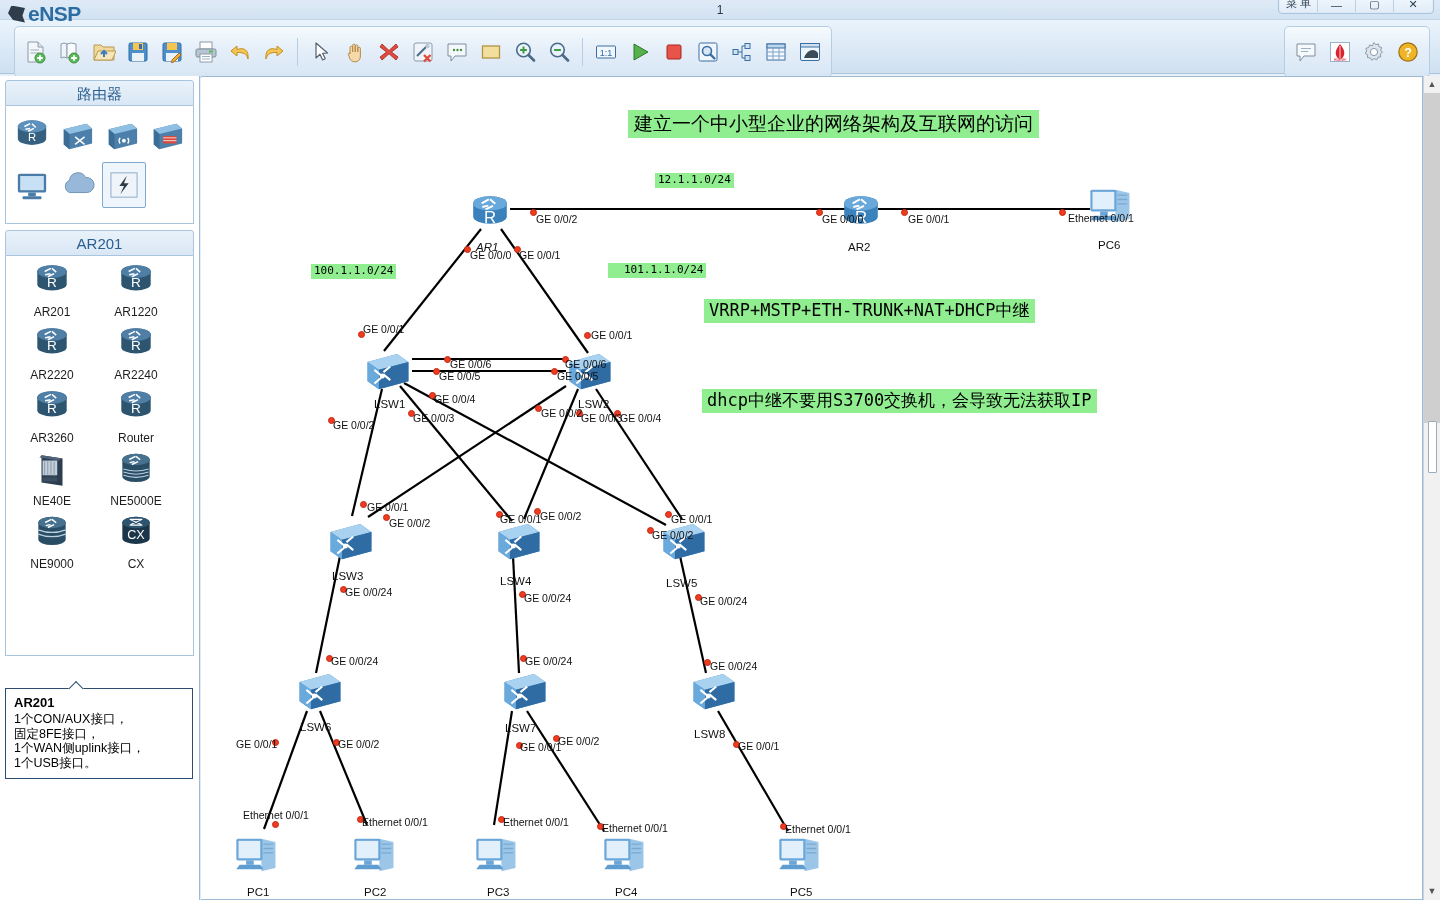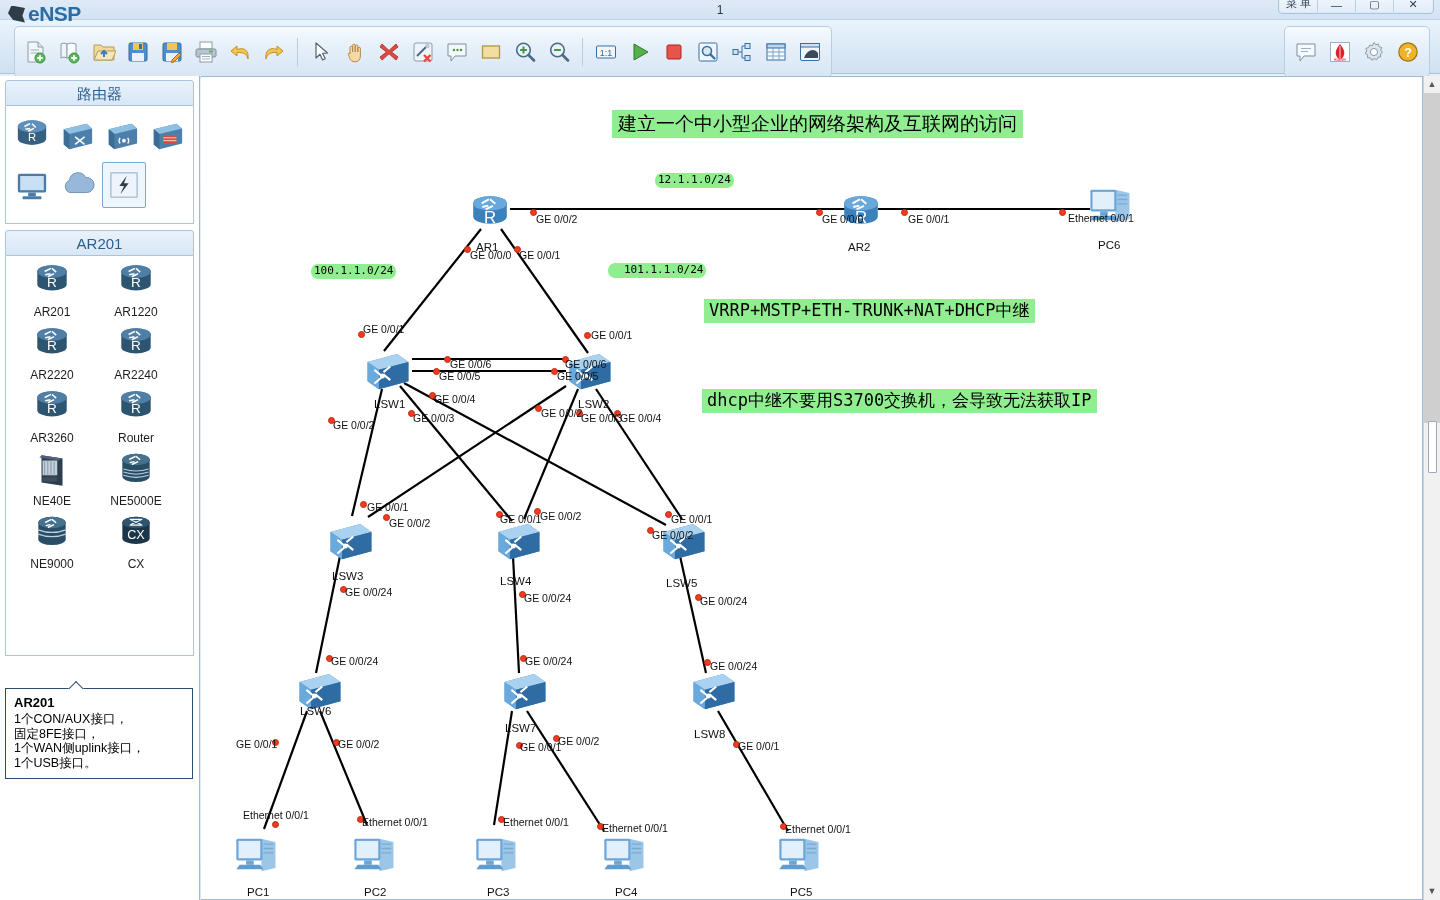--- a/index.html
+++ b/index.html
@@ -178,21 +178,21 @@
     position:absolute; width:7px; height:7px; border-radius:50%;
     background:#f03b20; border:1px solid #c52a12;
   }
   .note {
     position:absolute; background:#90ee90; color:#000;
     white-space:nowrap; line-height:1.15;
   }
   .note.mono { font-family:"DejaVu Sans Mono", monospace; }
   .note.big { font-size:19px; padding:3px 6px; }
   .note.med { font-size:17px; padding:2px 5px; }
-  .note.small { font-size:11px; padding:1px 3px;border-radius:7px; }
+  .note.small { font-size:11px; padding:1px 3px; }
 
   
   .cnode { position:absolute; }
 </style>
 </head>
 <body>
 
 <div id="app">
 
   <div class="titlebar">
@@ -647,21 +647,21 @@
           <line x1="517" y1="634" x2="587" y2="754" stroke="#000000" stroke-width="2.2"></line>
         </svg>
       <div id="node-layer">
           <div class="cnode" style="left: 265px; top: 114px;"><svg width="48" height="44" viewBox="0 0 40 36">
     <ellipse cx="20" cy="10" rx="14" ry="6" fill="#2f6fa8"></ellipse>
     <path d="M6 10 v11 a14 6 0 0 0 28 0 V10Z" fill="#3b82bd"></path>
     <ellipse cx="20" cy="10" rx="14" ry="6" fill="#68a8da"></ellipse>
     <path d="M13 10 l6-3.4 M20 6.6 l4.4 3.6 M22.5 12 l-6.2 3 M13.6 13 l5 -1.2" stroke="#fff" stroke-width="1.6" fill="none"></path>
     <text x="20" y="26" font-size="14" fill="#ffffff" text-anchor="middle" font-family="Liberation Sans, sans-serif">R</text>
   </svg></div>
-          <div class="nodelbl" style="left: 275px; top: 164px;">AR1</div>
+          <div class="nodelbl" style="left: 275px; top: 164px; font-style: italic;">AR1</div>
           <div class="cnode" style="left: 636px; top: 114px;"><svg width="48" height="44" viewBox="0 0 40 36">
     <ellipse cx="20" cy="10" rx="14" ry="6" fill="#2f6fa8"></ellipse>
     <path d="M6 10 v11 a14 6 0 0 0 28 0 V10Z" fill="#3b82bd"></path>
     <ellipse cx="20" cy="10" rx="14" ry="6" fill="#68a8da"></ellipse>
     <path d="M13 10 l6-3.4 M20 6.6 l4.4 3.6 M22.5 12 l-6.2 3 M13.6 13 l5 -1.2" stroke="#fff" stroke-width="1.6" fill="none"></path>
     <text x="20" y="26" font-size="14" fill="#ffffff" text-anchor="middle" font-family="Liberation Sans, sans-serif">R</text>
   </svg></div>
           <div class="nodelbl" style="left: 647px; top: 164px;">AR2</div>
           <div class="cnode" style="left: 885px; top: 106px;"><svg width="50" height="46" viewBox="0 0 46 42">
     <path d="M27 6 L40 9 L40 33 L27 36 Z" fill="#9cc6e8"></path>
@@ -730,21 +730,21 @@
           <div class="cnode" style="left: 94px; top: 592px;"><svg width="50" height="44" viewBox="0 0 44 38">
     <path d="M4 11 L30 4 L40 11 L40 28 L14 35 L4 28 Z" fill="#4d8fce"></path>
     <path d="M4 11 L30 4 L40 11 L14 18 Z" fill="#a8d2ef"></path>
     <path d="M14 18 L40 11 L40 28 L14 35 Z" fill="#2f6ca3"></path>
     <path d="M4 11 L14 18 L14 35 L4 28 Z" fill="#6aa9dc"></path>
     <g stroke="#ffffff" stroke-width="1.8" fill="none">
       <path d="M10 18 l6 5 M24 15 l-6 5 M10 30 l6-5 M24 27 l-6 -5"></path>
     </g>
     <circle cx="17" cy="23.5" r="2.2" fill="#ffffff"></circle>
   </svg></div>
-          <div class="nodelbl" style="left: 99px; top: 628px; text-align: right;">LSW6</div>
+          <div class="nodelbl" style="left: 99px; top: 644px; text-align: right;">LSW6</div>
           <div class="cnode" style="left: 299px; top: 592px;"><svg width="50" height="44" viewBox="0 0 44 38">
     <path d="M4 11 L30 4 L40 11 L40 28 L14 35 L4 28 Z" fill="#4d8fce"></path>
     <path d="M4 11 L30 4 L40 11 L14 18 Z" fill="#a8d2ef"></path>
     <path d="M14 18 L40 11 L40 28 L14 35 Z" fill="#2f6ca3"></path>
     <path d="M4 11 L14 18 L14 35 L4 28 Z" fill="#6aa9dc"></path>
     <g stroke="#ffffff" stroke-width="1.8" fill="none">
       <path d="M10 18 l6 5 M24 15 l-6 5 M10 30 l6-5 M24 27 l-6 -5"></path>
     </g>
     <circle cx="17" cy="23.5" r="2.2" fill="#ffffff"></circle>
   </svg></div>
@@ -884,21 +884,21 @@
           <div class="portlbl" style="left: 319px; top: 664px;">GE 0/0/1</div>
           <div class="portlbl" style="left: 357px; top: 658px;">GE 0/0/2</div>
           <div class="portlbl" style="left: 537px; top: 663px;">GE 0/0/1</div>
           <div class="portlbl" style="left: 42px; top: 732px;">Ethernet 0/0/1</div>
           <div class="portlbl" style="left: 161px; top: 739px;">Ethernet 0/0/1</div>
           <div class="portlbl" style="left: 302px; top: 739px;">Ethernet 0/0/1</div>
           <div class="portlbl" style="left: 401px; top: 745px;">Ethernet 0/0/1</div>
           <div class="portlbl" style="left: 584px; top: 746px;">Ethernet 0/0/1</div>
         </div>
       <div id="note-layer">
-          <div class="note big" style="left: 411px; top: 33px; font-family: Liberation Serif, serif;">建立一个中小型企业的网络架构及互联网的访问</div>
+          <div class="note big" style="left: 427px; top: 33px; font-family: Liberation Serif, serif;">建立一个中小型企业的网络架构及互联网的访问</div>
           <div class="note small mono" style="left: 454px; top: 96px;">12.1.1.0/24</div>
           <div class="note small mono" style="left: 110px; top: 187px; text-align: right;">100.1.1.0/24</div>
           <div class="note small mono" style="left: 407px; top: 186px; padding-left: 16px;">101.1.1.0/24</div>
           <div class="note med mono" style="left: 503px; top: 222px;">VRRP+MSTP+ETH-TRUNK+NAT+DHCP中继</div>
           <div class="note med mono" style="left: 501px; top: 312px;">dhcp中继不要用S3700交换机，会导致无法获取IP</div>
         </div>
     </div>
   </div>
 
   <div class="vscroll">

